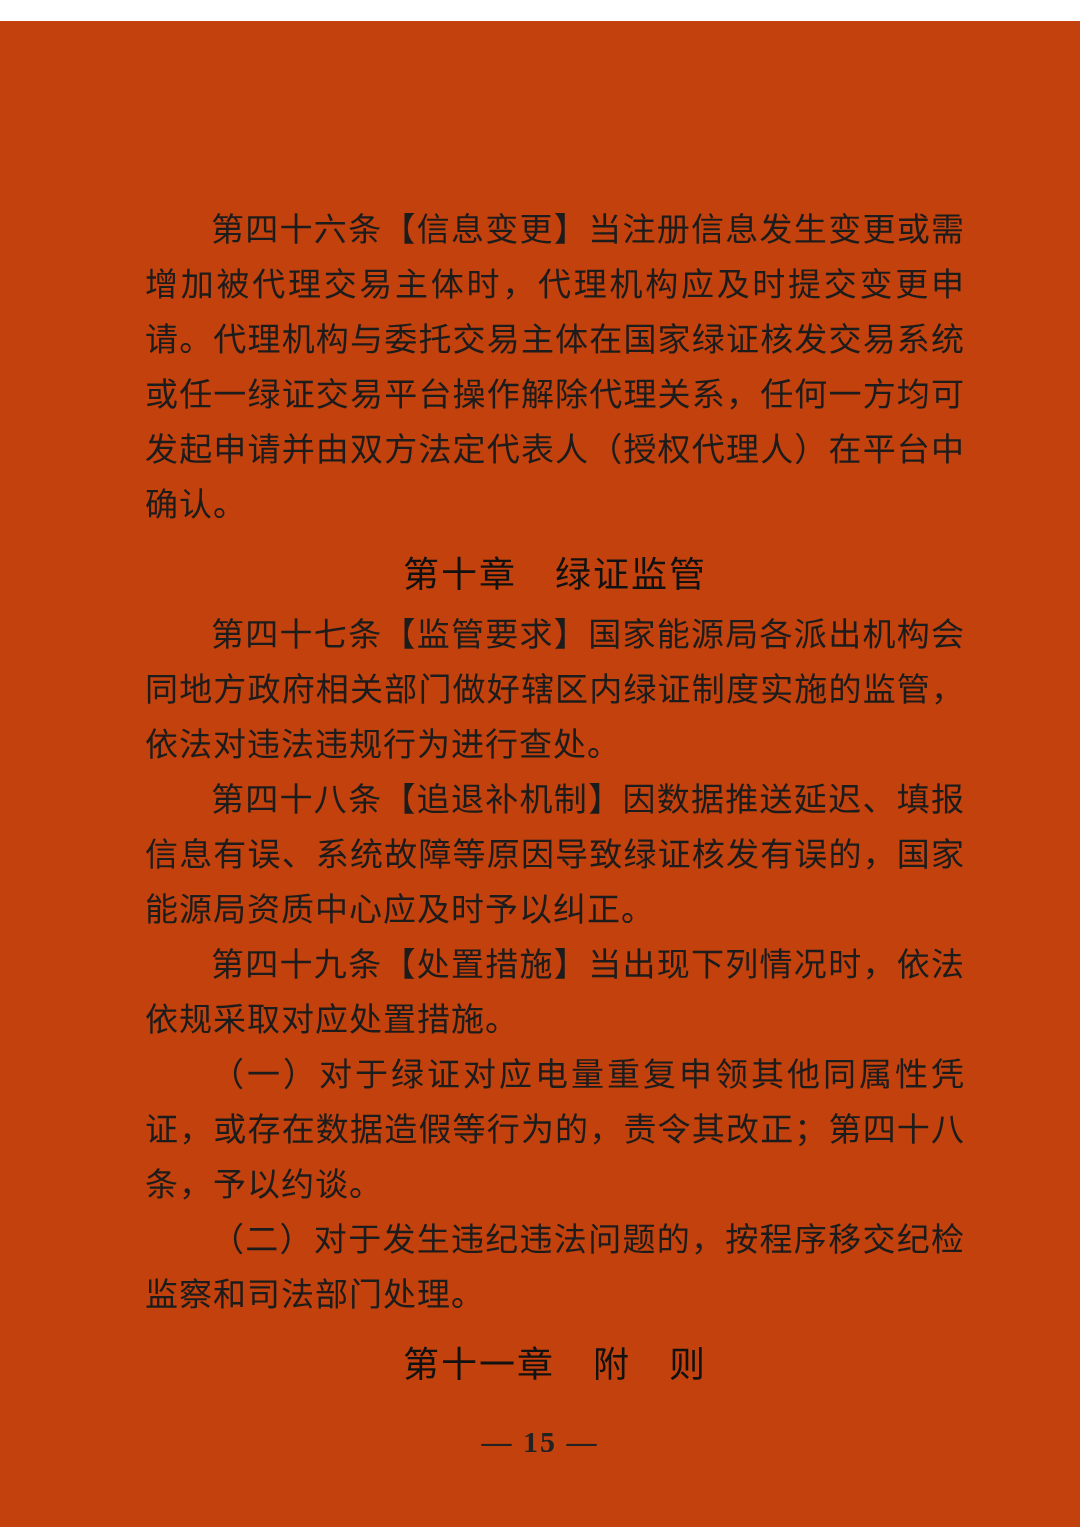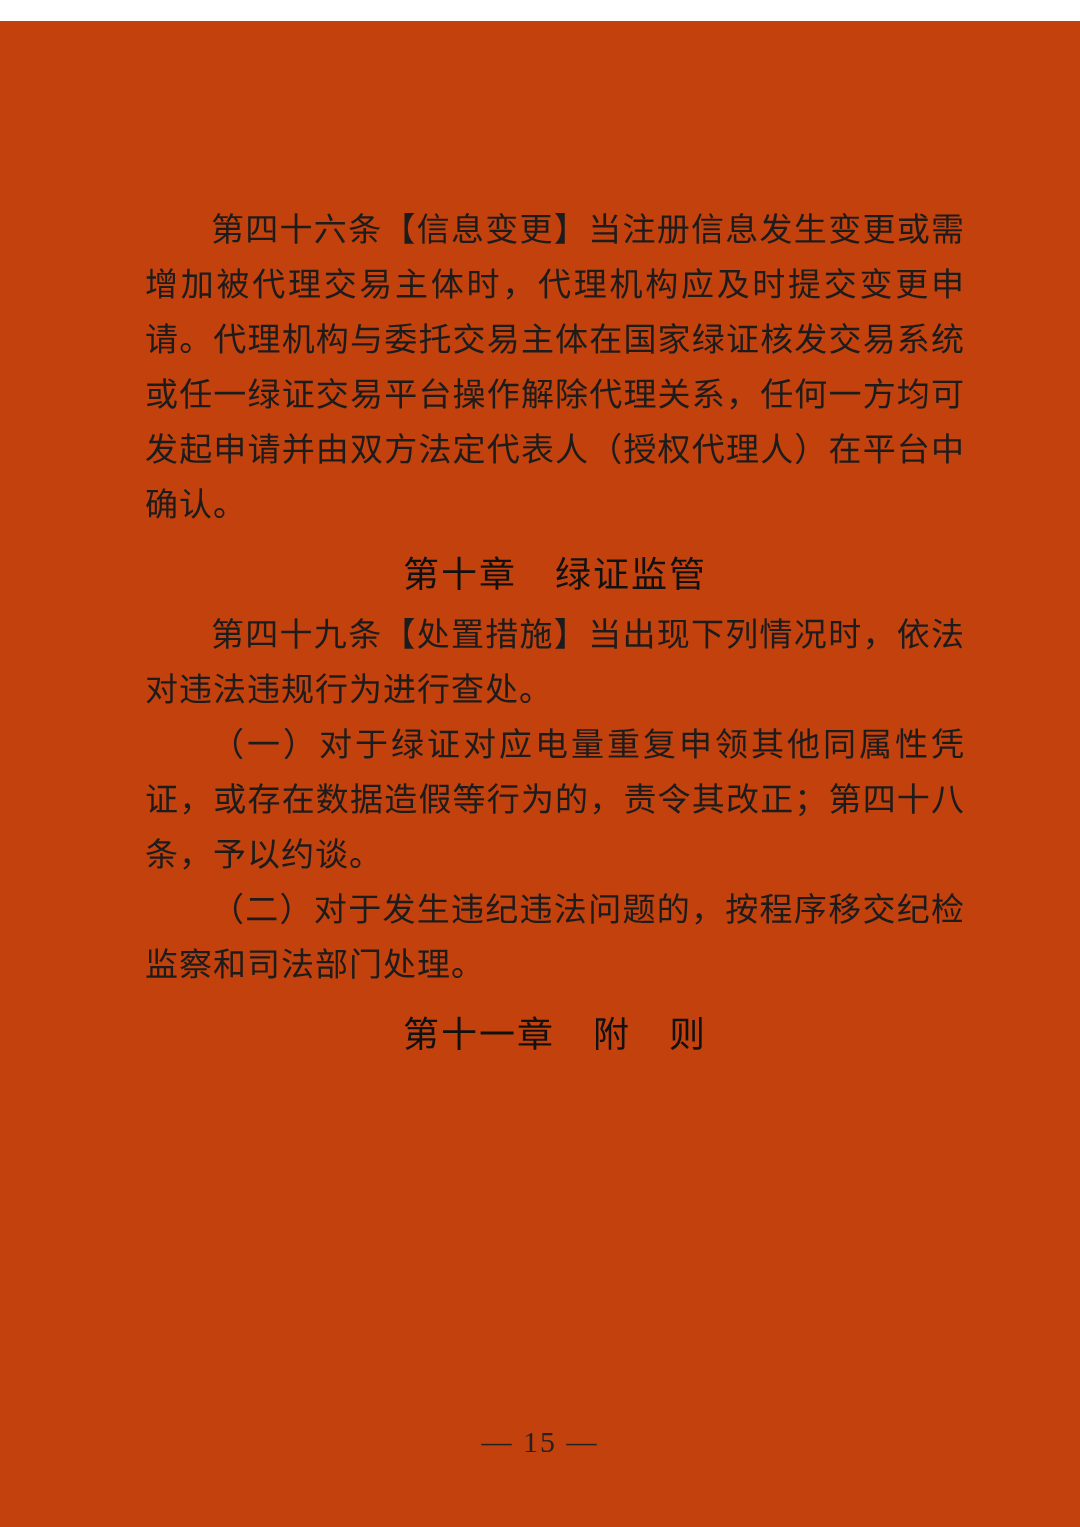--- a/index.html
+++ b/index.html
@@ -46,28 +46,31 @@
   .page-footer {
     position: absolute;
     left: 0;
     right: 0;
     bottom: 88px;
     text-align: center;
     font-size: 30px;
     line-height: 36px;
     color: #222222;
     letter-spacing: 2px;
+    font-weight: bold;
   }
 </style>
 </head>
 <body>
 
 <div class="page">
   <div class="content">
       <p class="body-paragraph">第四十六条【信息变更】当注册信息发生变更或需增加被代理交易主体时，代理机构应及时提交变更申请。代理机构与委托交易主体在国家绿证核发交易系统或任一绿证交易平台操作解除代理关系，任何一方均可发起申请并由双方法定代表人（授权代理人）在平台中确认。</p>
       <h2 class="chapter-heading">第十章　绿证监管</h2>
-      <p class="body-paragraph">第四十九条【处置措施】当出现下列情况时，依法对违法违规行为进行查处。</p>
+      <p class="body-paragraph">第四十七条【监管要求】国家能源局各派出机构会同地方政府相关部门做好辖区内绿证制度实施的监管，依法对违法违规行为进行查处。</p>
+      <p class="body-paragraph">第四十八条【追退补机制】因数据推送延迟、填报信息有误、系统故障等原因导致绿证核发有误的，国家能源局资质中心应及时予以纠正。</p>
+      <p class="body-paragraph">第四十九条【处置措施】当出现下列情况时，依法依规采取对应处置措施。</p>
       <p class="body-paragraph">（一）对于绿证对应电量重复申领其他同属性凭证，或存在数据造假等行为的，责令其改正；第四十八条，予以约谈。</p>
       <p class="body-paragraph">（二）对于发生违纪违法问题的，按程序移交纪检监察和司法部门处理。</p>
       <h2 class="chapter-heading">第十一章　附　则</h2>
     </div>
   <div class="page-footer">— 15 —</div>
 </div>
 
 </body></html>

